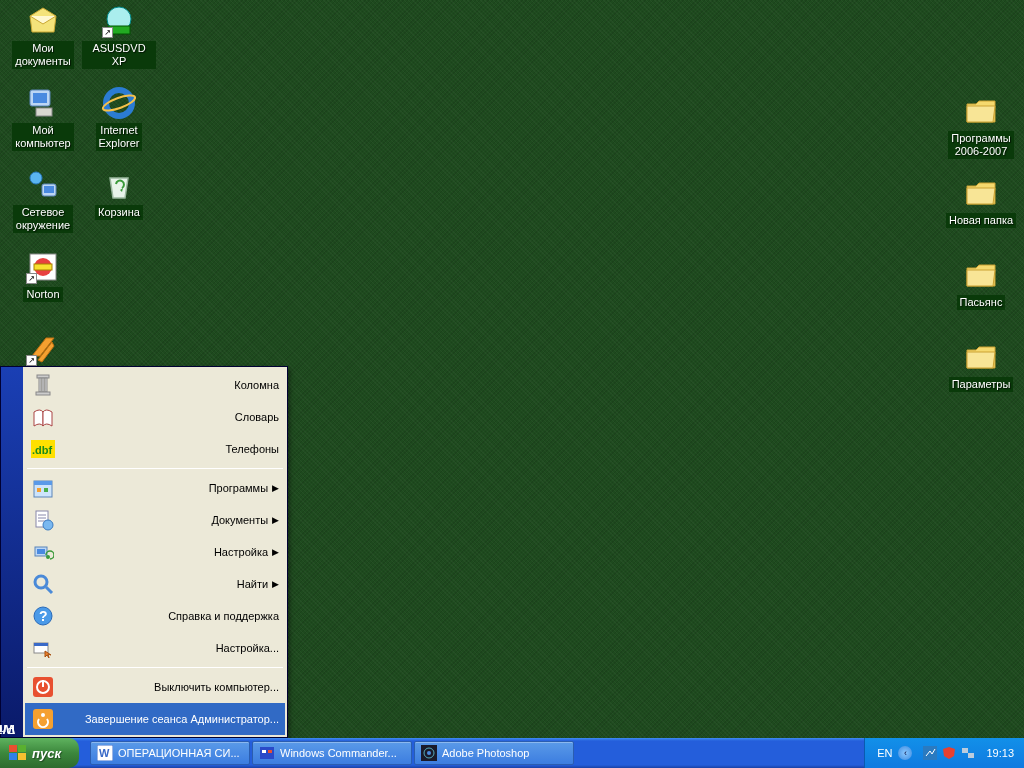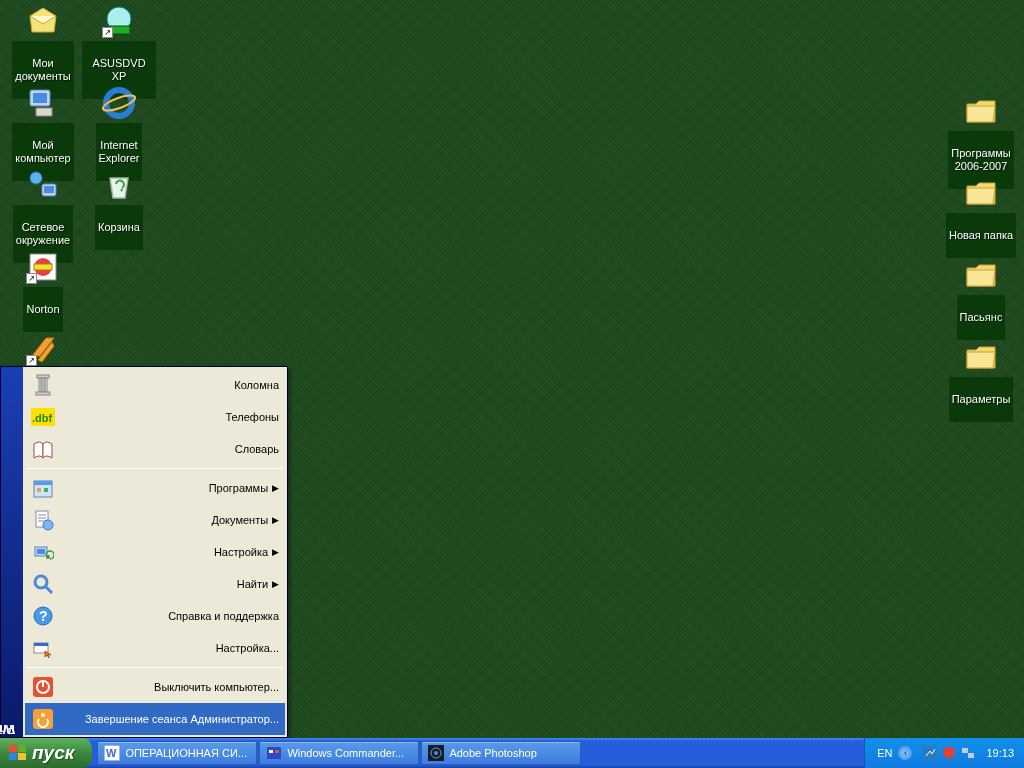--- a/index.html
+++ b/index.html
@@ -22,21 +22,21 @@
   display: flex;
   flex-direction: column;
   align-items: center;
   cursor: pointer;
   color: white;
 }
 .desktop-icon .ic { width: 34px; height: 34px; margin-bottom: 3px; display:flex;align-items:center;justify-content:center;}
 .desktop-icon .lbl {
   text-align: center;
   line-height: 13px;
-  padding: 16px 3px;
+  padding: 1px 3px;
   text-shadow: 1px 1px 1px rgba(0,0,0,.7);
   background: #0a3a0a;
 }
 
 
 .start-menu {
   position: absolute;
   left: 0;
   bottom: 0;
   width: 288px;
@@ -87,24 +87,24 @@
 }
 .start-btn {
   display: flex;
   align-items: center;
   padding: 0 18px 0 8px;
   background: linear-gradient(#5fb35f, #3c873c 50%, #2d6b2d);
   border-radius: 0 10px 10px 0;
   color: white;
   font-weight: bold;
   font-style: italic;
-  font-size: 19px;
+  font-size: 13px;
   cursor: pointer;
   text-shadow: 1px 1px 1px rgba(0,0,0,.4);
-  margin-right: 4px;
+  margin-right: 10px;
 }
 .start-btn svg { margin-right: 4px; }
 .task-btn {
   display: flex;
   align-items: center;
   margin: 3px 1px;
   padding: 0 6px;
   width: 160px;
   background: linear-gradient(#5a9ae8, #3c7de0);
   border: 1px solid #2a5db0;
@@ -269,35 +269,35 @@
               <rect x="7" y="4" width="2" height="14" fill="#ddd" stroke="#888"></rect>
               <rect x="10" y="4" width="2" height="14" fill="#ddd" stroke="#888"></rect>
               <rect x="13" y="4" width="2" height="14" fill="#ddd" stroke="#888"></rect>
               <rect x="4" y="18" width="14" height="3" fill="#ccc" stroke="#888"></rect>
             </svg>
           </div>
         <span class="txt">Коломна</span>
       </div>
       <div class="start-item">
         <div class="mic">
+            <svg width="22" height="22">
+              <path d="M2 6 Q8 2 11 6 L11 20 Q8 16 2 20 Z" fill="#fff" stroke="#a44"></path>
+              <path d="M11 6 Q14 2 20 6 L20 20 Q14 16 11 20 Z" fill="#fff" stroke="#a44"></path>
+            </svg>
+          </div>
+        <span class="txt">Словарь</span>
+      </div>
+      <div class="start-item">
+        <div class="mic">
             <svg width="24" height="18">
               <rect width="24" height="18" fill="#ffe000"></rect>
               <text x="1" y="14" font-size="11" font-weight="bold" fill="#1a8a1a">.dbf</text>
             </svg>
           </div>
         <span class="txt">Телефоны</span>
-      </div>
-      <div class="start-item">
-        <div class="mic">
-            <svg width="22" height="22">
-              <path d="M2 6 Q8 2 11 6 L11 20 Q8 16 2 20 Z" fill="#fff" stroke="#a44"></path>
-              <path d="M11 6 Q14 2 20 6 L20 20 Q14 16 11 20 Z" fill="#fff" stroke="#a44"></path>
-            </svg>
-          </div>
-        <span class="txt">Словарь</span>
       </div>
       <div class="start-sep"></div>
       <div class="start-item">
         <div class="mic">
             <svg width="22" height="22">
               <rect x="2" y="4" width="18" height="16" fill="#cde4fb" stroke="#5a85b8"></rect>
               <rect x="2" y="4" width="18" height="4" fill="#5a9ae8"></rect>
               <rect x="5" y="11" width="4" height="4" fill="#f5a030"></rect>
               <rect x="12" y="11" width="4" height="4" fill="#4aae4a"></rect>
             </svg>

